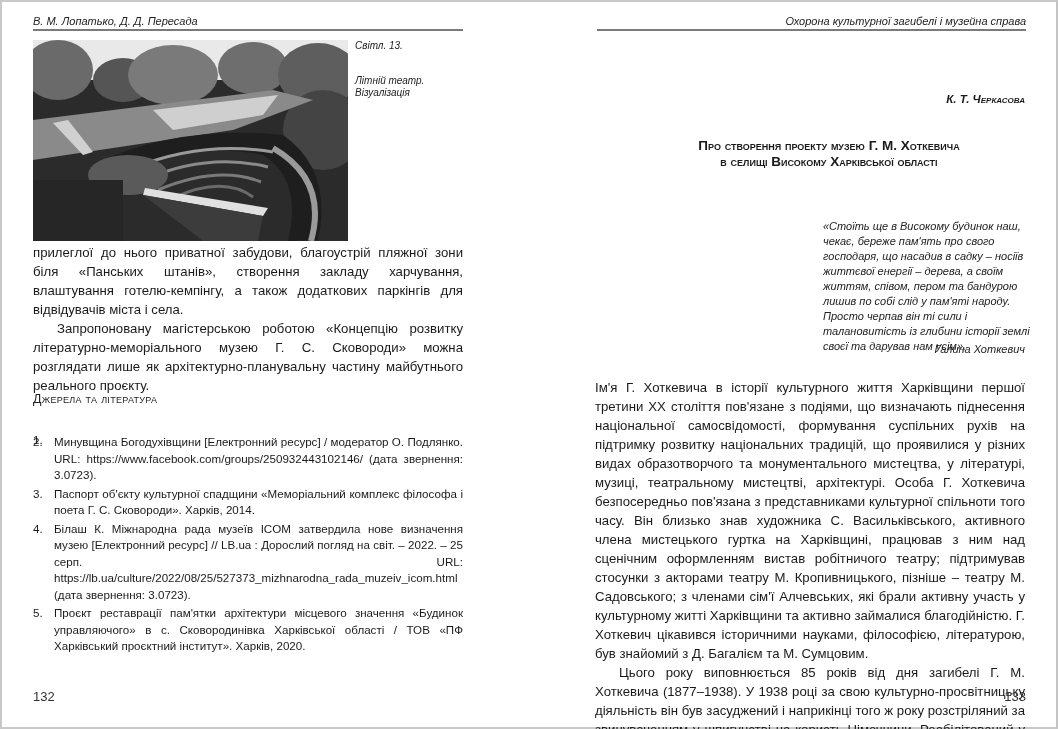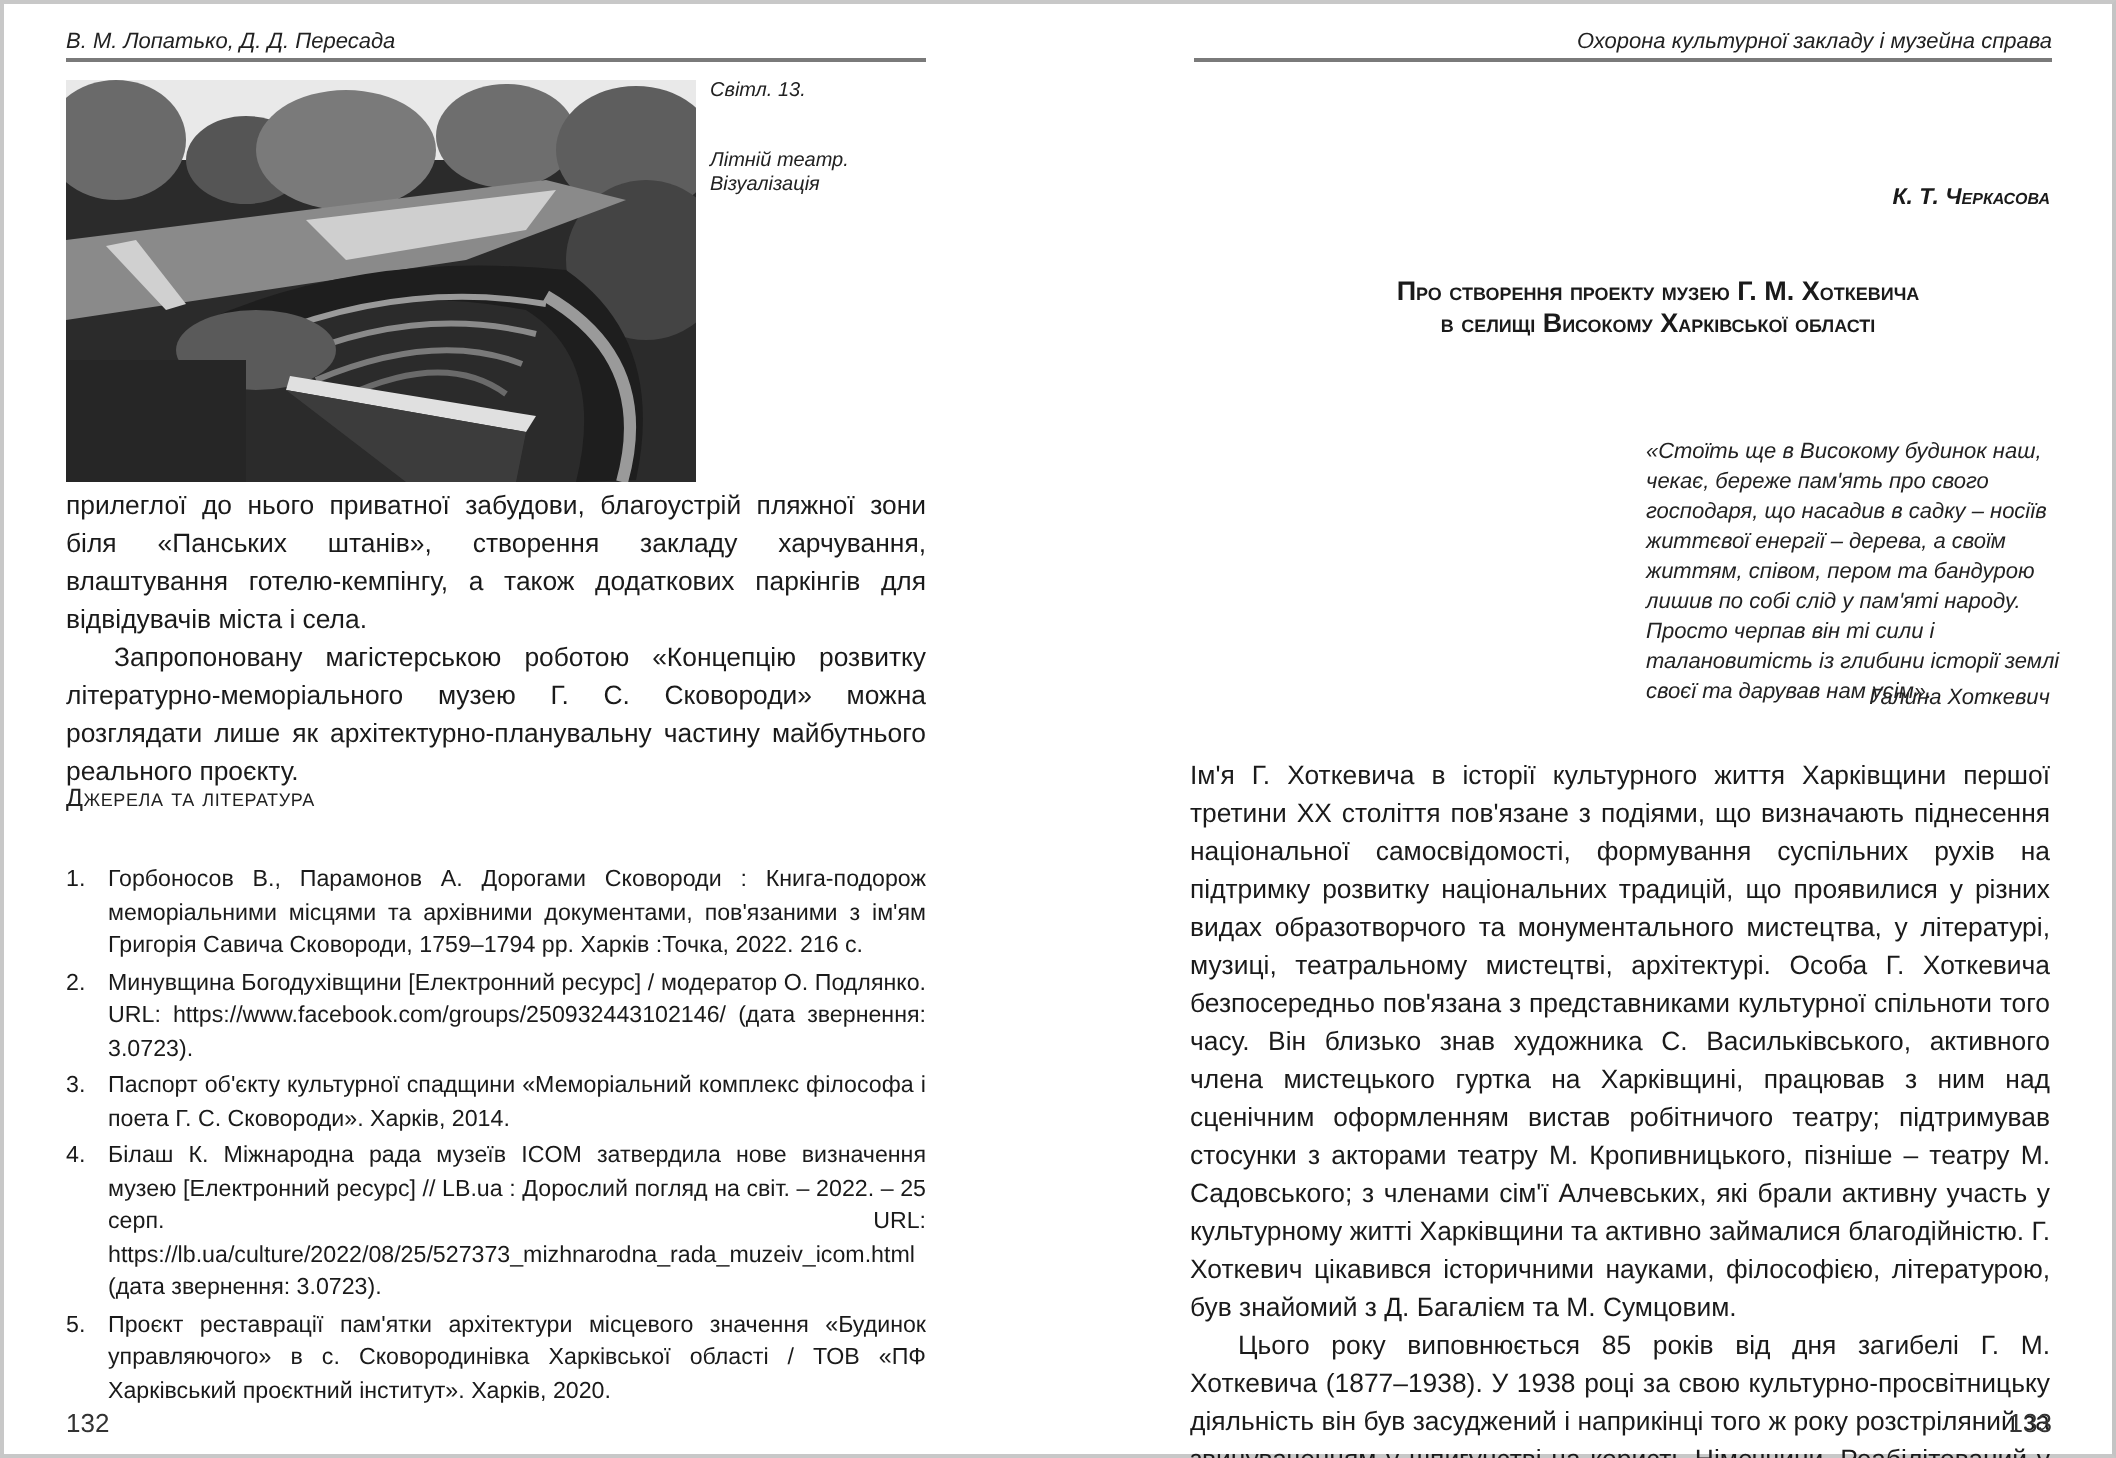--- a/index.html
+++ b/index.html
@@ -42,21 +42,21 @@
       position:absolute; left:33px; top:392px; width:430px; text-align:left;
       font-size:12.5px; font-variant:small-caps; letter-spacing:0.3px; color:#222;
     }
     .sources {
       position:absolute; left:33px; top:432px; width:430px; margin:0; padding:0; list-style:none;
       font-size:11.6px; line-height:16.5px; color:#1a1a1a;
     }
     .sources li { position:relative; padding-left:21px; margin-bottom:2px; text-align:justify; }
     .sources li .n { position:absolute; left:0; top:0; }
 
-    .page-num { position:absolute; top:689px; font-size:13px; color:#333;margin-top:15px; }
+    .page-num { position:absolute; top:689px; font-size:13px; color:#333; }
 
     
     .author {
       position:absolute; right:33px; top:93px; font-size:11.5px; font-weight:bold; font-style:italic; font-variant:small-caps; color:#1a1a1a;
     }
     .title {
       position:absolute; left:70px; top:138px; width:460px; text-align:center;
       font-size:13.5px; font-weight:bold; font-variant:small-caps; line-height:16px; color:#1a1a1a;
     }
     .epigraph {
@@ -112,32 +112,32 @@
   </div>
 
   <div class="body-text left-body">
     <p>прилеглої до нього приватної забудови, благоустрій пляжної зони біля «Панських штанів», створення закладу харчування, влаштування готе­лю-кемпінгу, а також додаткових паркінгів для відвідувачів міста і села.</p>
     <p class="indent">Запропоновану магістерською роботою «Концепцію розвитку літера­турно-меморіального музею Г. С. Сковороди» можна розглядати лише як архітектурно-планувальну частину майбутнього реального проєкту.</p>
   </div>
 
   <div class="sources-title">Джерела та література</div>
 
   <ol class="sources">
-    <li><span class="n">1.</span><span>Горбоносов В., Парамонов А. Дорогами Сковороди : Книга-подорож меморіаль­ними місцями та архівними документами, пов'язаними з ім'ям Григорія Савича Сковороди, 1759–1794 рр. Харків :Точка, 2022. 216 с.</span></li>
+    <li><span class="n">1.</span></li>
     <li><span class="n">2.</span><span>Минувщина Богодухівщини [Електронний ресурс] / модератор О. Подлянко. URL: https://www.facebook.com/groups/250932443102146/ (дата звернення: 3.0723).</span></li>
     <li><span class="n">3.</span><span>Паспорт об'єкту культурної спадщини «Меморіальний комплекс філософа і поета Г. С. Сковороди». Харків, 2014.</span></li>
     <li><span class="n">4.</span><span>Білаш К. Міжнародна рада музеїв ICOM затвердила нове визначення музею [Електронний ресурс] // LB.ua : Дорослий погляд на світ. – 2022. – 25 серп. URL: https://lb.ua/culture/2022/08/25/527373_mizhnarodna_rada_muzeiv_icom.html (дата звернення: 3.0723).</span></li>
     <li><span class="n">5.</span><span>Проєкт реставрації пам'ятки архітектури місцевого значення «Будинок управляю­чого» в с. Сковородинівка Харківської області / ТОВ «ПФ Харківський проєктний інститут». Харків, 2020.</span></li>
   </ol>
 
   <div class="page-num" style="left:33px;">132</div>
 </div>
 
 <div class="page page-right">
-  <div class="run-head" style="right:32px;">Охорона культурної закладу і музейна справа</div>
+  <div class="run-head" style="right:32px;">Охорона культурної загибелі і музейна справа</div>
   <div class="rule" style="left:68px; width:429px;"></div>
 
   <div class="author">К. Т. Черкасова</div>
 
   <div class="title">
     <div>Про створення проекту музею Г. М. Хоткевича</div>
     <div>в селищі Високому Харківської області</div>
   </div>
 
   <div class="epigraph">«Стоїть ще в Високому будинок наш, чекає, береже пам'ять про свого господаря, що насадив в садку – носіїв життєвої енергії – дерева, а своїм життям, співом, пером та бандурою лишив по собі слід у пам'яті народу. Просто черпав він ті сили і талановитість із глибини історії землі своєї та дарував нам усім».</div>

